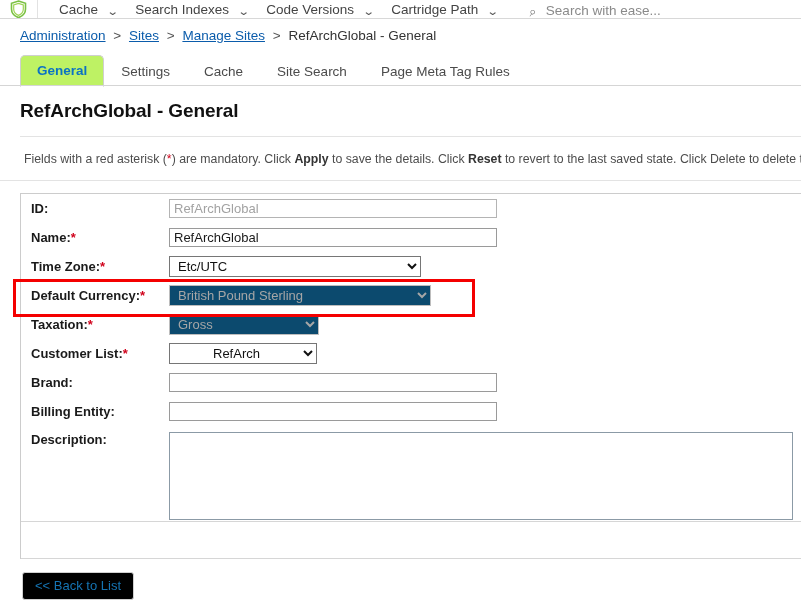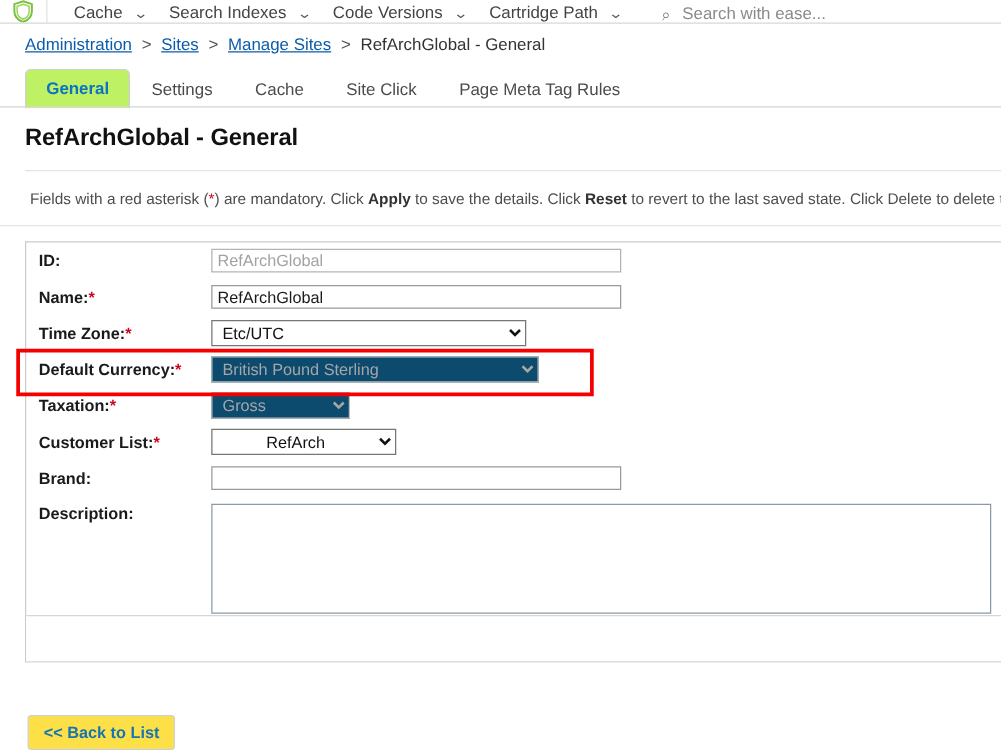--- a/index.html
+++ b/index.html
@@ -235,21 +235,21 @@
   }
   select.sel:disabled {
     color: #a6a6a6;
     border: 1px solid #bdbdbd;
     background: #0c4a6e;
     -webkit-text-fill-color: #a6a6a6;
     opacity: 1;
   }
   select.w-timezone { width: 252px; }
   select.w-currency { width: 262px; }
-  select.w-taxation { width: 111px; }
+  select.w-taxation { width: 150px; }
   select.w-customer { width: 148px; padding-left: 39px; }
 
   textarea.ta {
     width: 624px;
     height: 88px;
     box-sizing: border-box;
     border: 1px solid #8b9aa6;
     background: #ffffff;
     font-family: "Liberation Sans", sans-serif;
     font-size: 13px;
@@ -277,30 +277,29 @@
     box-sizing: border-box;
     pointer-events: none;
     z-index: 30;
   }
 
   
   .back-btn {
     position: absolute;
     left: 22px;
     top: 572px;
-    background: #fde047;
+    background: #000000;
     border: 1px solid #d0d0d0;
     border-radius: 3px;
     color: #1574b3;
     font-family: "Liberation Sans", sans-serif;
     font-size: 13px;
     padding: 5px 12px 6px 12px;
     cursor: pointer;
     white-space: nowrap;
-    font-weight: bold;
   }
 </style>
 </head>
 <body>
 
 <div class="topbar">
   <div class="topbar-logo">
     <svg width="17" height="18" viewBox="0 0 17 18" aria-hidden="true">
       <path d="M8.5 1 L15.5 3.3 L15.5 9 C15.5 13.2 12.5 16.2 8.5 17.6 C4.5 16.2 1.5 13.2 1.5 9 L1.5 3.3 Z" fill="none" stroke="#7ac143" stroke-width="1.6"></path>
       <path d="M8.5 3.4 L13.3 5 L13.3 9 C13.3 12 11.3 14.3 8.5 15.4 C5.7 14.3 3.7 12 3.7 9 L3.7 5 Z" fill="none" stroke="#9fd356" stroke-width="1.2"></path>
@@ -339,21 +338,21 @@
   <span class="crumb-sep">&gt;</span>
   <a href="#">Manage Sites</a>
   <span class="crumb-sep">&gt;</span>
   <span class="crumb-current">RefArchGlobal - General</span>
 </div>
 
 <div class="tabs">
   <div class="tab active">General</div>
   <div class="tab">Settings</div>
   <div class="tab">Cache</div>
-  <div class="tab">Site Click</div>
+  <div class="tab">Site Search</div>
   <div class="tab">Page Meta Tag Rules</div>
 </div>
 <div class="tab-underline"></div>
 
 <div class="page-title">RefArchGlobal - General</div>
 <div class="title-rule"></div>
 
 <div class="hint">
   <span>Fields with a red asterisk (</span><span class="req-star">*</span><span>) are mandatory. Click </span><b>Apply</b><span> to save the details. Click </span><b>Reset</b><span> to revert to the last saved state. Click </span><span>Delete</span><span> to delete the site.</span>
 </div>
@@ -425,20 +424,28 @@
 
   <div class="form-row">
     <div class="field-label">
       <span>Brand:</span>
     </div>
     <div class="field-control">
       <input class="txt" type="text" value="" style="">
     </div>
   </div>
 
+  <div class="form-row">
+    <div class="field-label">
+      <span>Billing Entity:</span>
+    </div>
+    <div class="field-control">
+      <input class="txt" type="text" value="" style="">
+    </div>
+  </div>
 
   <div class="form-row tall">
     <div class="field-label">
       <span>Description:</span>
     </div>
     <div class="field-control">
       <textarea class="ta" style=""></textarea>
     </div>
   </div>
 

